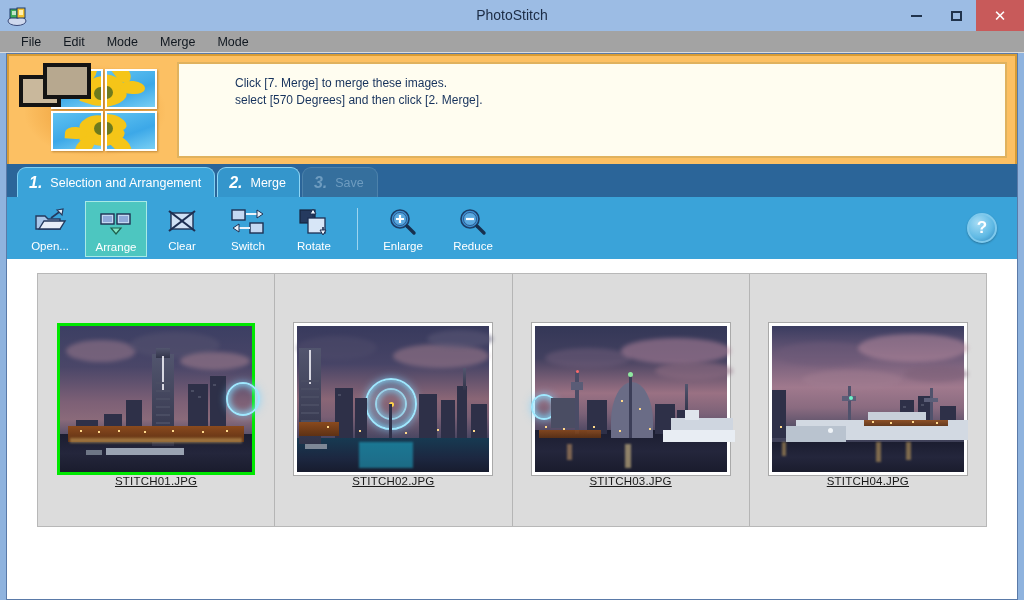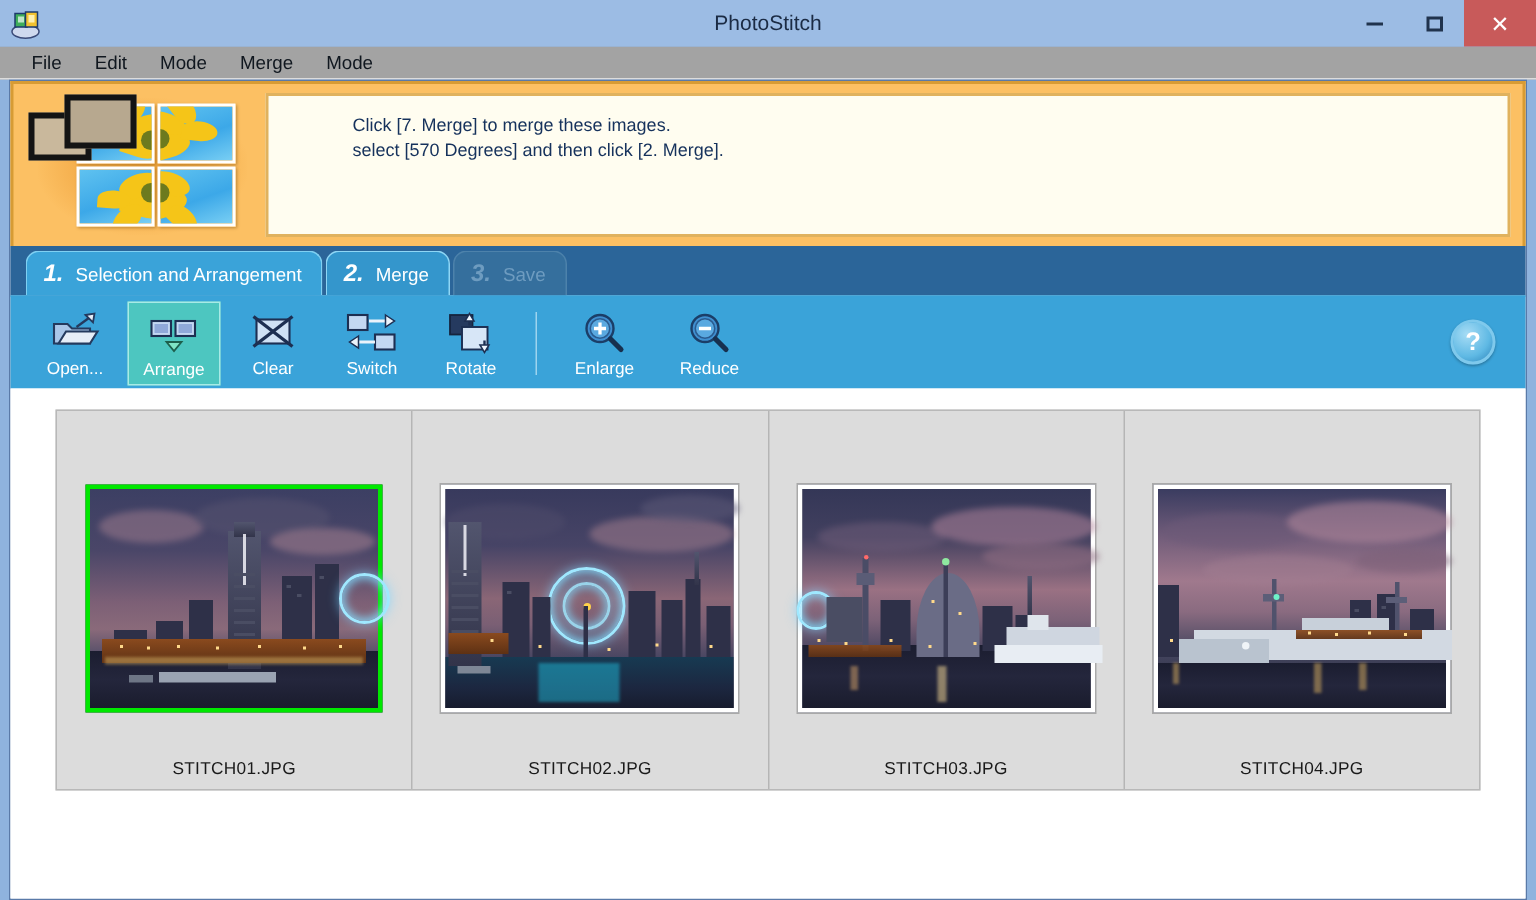--- a/index.html
+++ b/index.html
@@ -130,21 +130,21 @@
     flex:1 1 0; position:relative; display:flex; flex-direction:column;
     align-items:center; justify-content:flex-start;
     border-right:1px solid #b5b5b5; padding-top:49px;
   }
   .cell:last-child { border-right:none; }
   .thumb {
     width:198px; height:152px; position:relative; background:#23243a;
     border:3px solid #ffffff; box-shadow:0 0 0 1px #a9a9a9;
   }
   .thumb.selected { border:3px solid #00e800; box-shadow:none; }
-  .cap-file { font-size:11.5px; color:#1a1a1a; margin-top:32px; letter-spacing:.2px; }
+  .cap-file { font-size:11.5px; color:#1a1a1a; letter-spacing:.2px;text-decoration:underline; }
   
   .sky { position:absolute; inset:0; }
   .sky1 { background:linear-gradient(180deg,#3c3f63 0%,#4a4668 28%,#7d6076 52%,#8a6a7a 64%,#4b4a66 78%,#2a2c42 100%); }
   .sky2 { background:linear-gradient(180deg,#383a5d 0%,#474466 26%,#8a6676 50%,#7a5f74 62%,#3f415e 80%,#232539 100%); }
   .sky3 { background:linear-gradient(180deg,#343757 0%,#42405f 22%,#9a7183 46%,#7c6278 60%,#3b3d59 78%,#22243a 100%); }
   .sky4 { background:linear-gradient(180deg,#3a3c60 0%,#6d5a78 20%,#a0798d 42%,#8a6b80 56%,#45465f 74%,#24263b 100%); }
   .cloud { position:absolute; border-radius:50%; filter:blur(2px); opacity:.55; }
   .water { position:absolute; left:0; right:0; bottom:0;
            background:linear-gradient(180deg,#1b1d30 0%,#24263c 50%,#1a1c2d 100%); }
   .bldg { position:absolute; background:#2e3048; }

